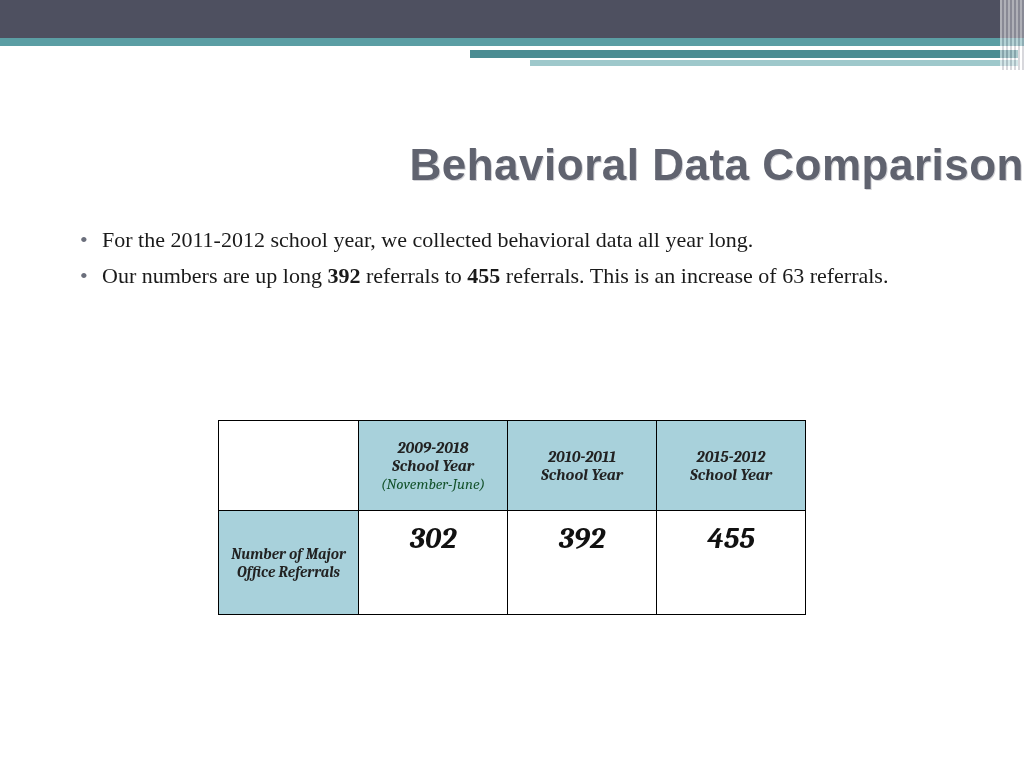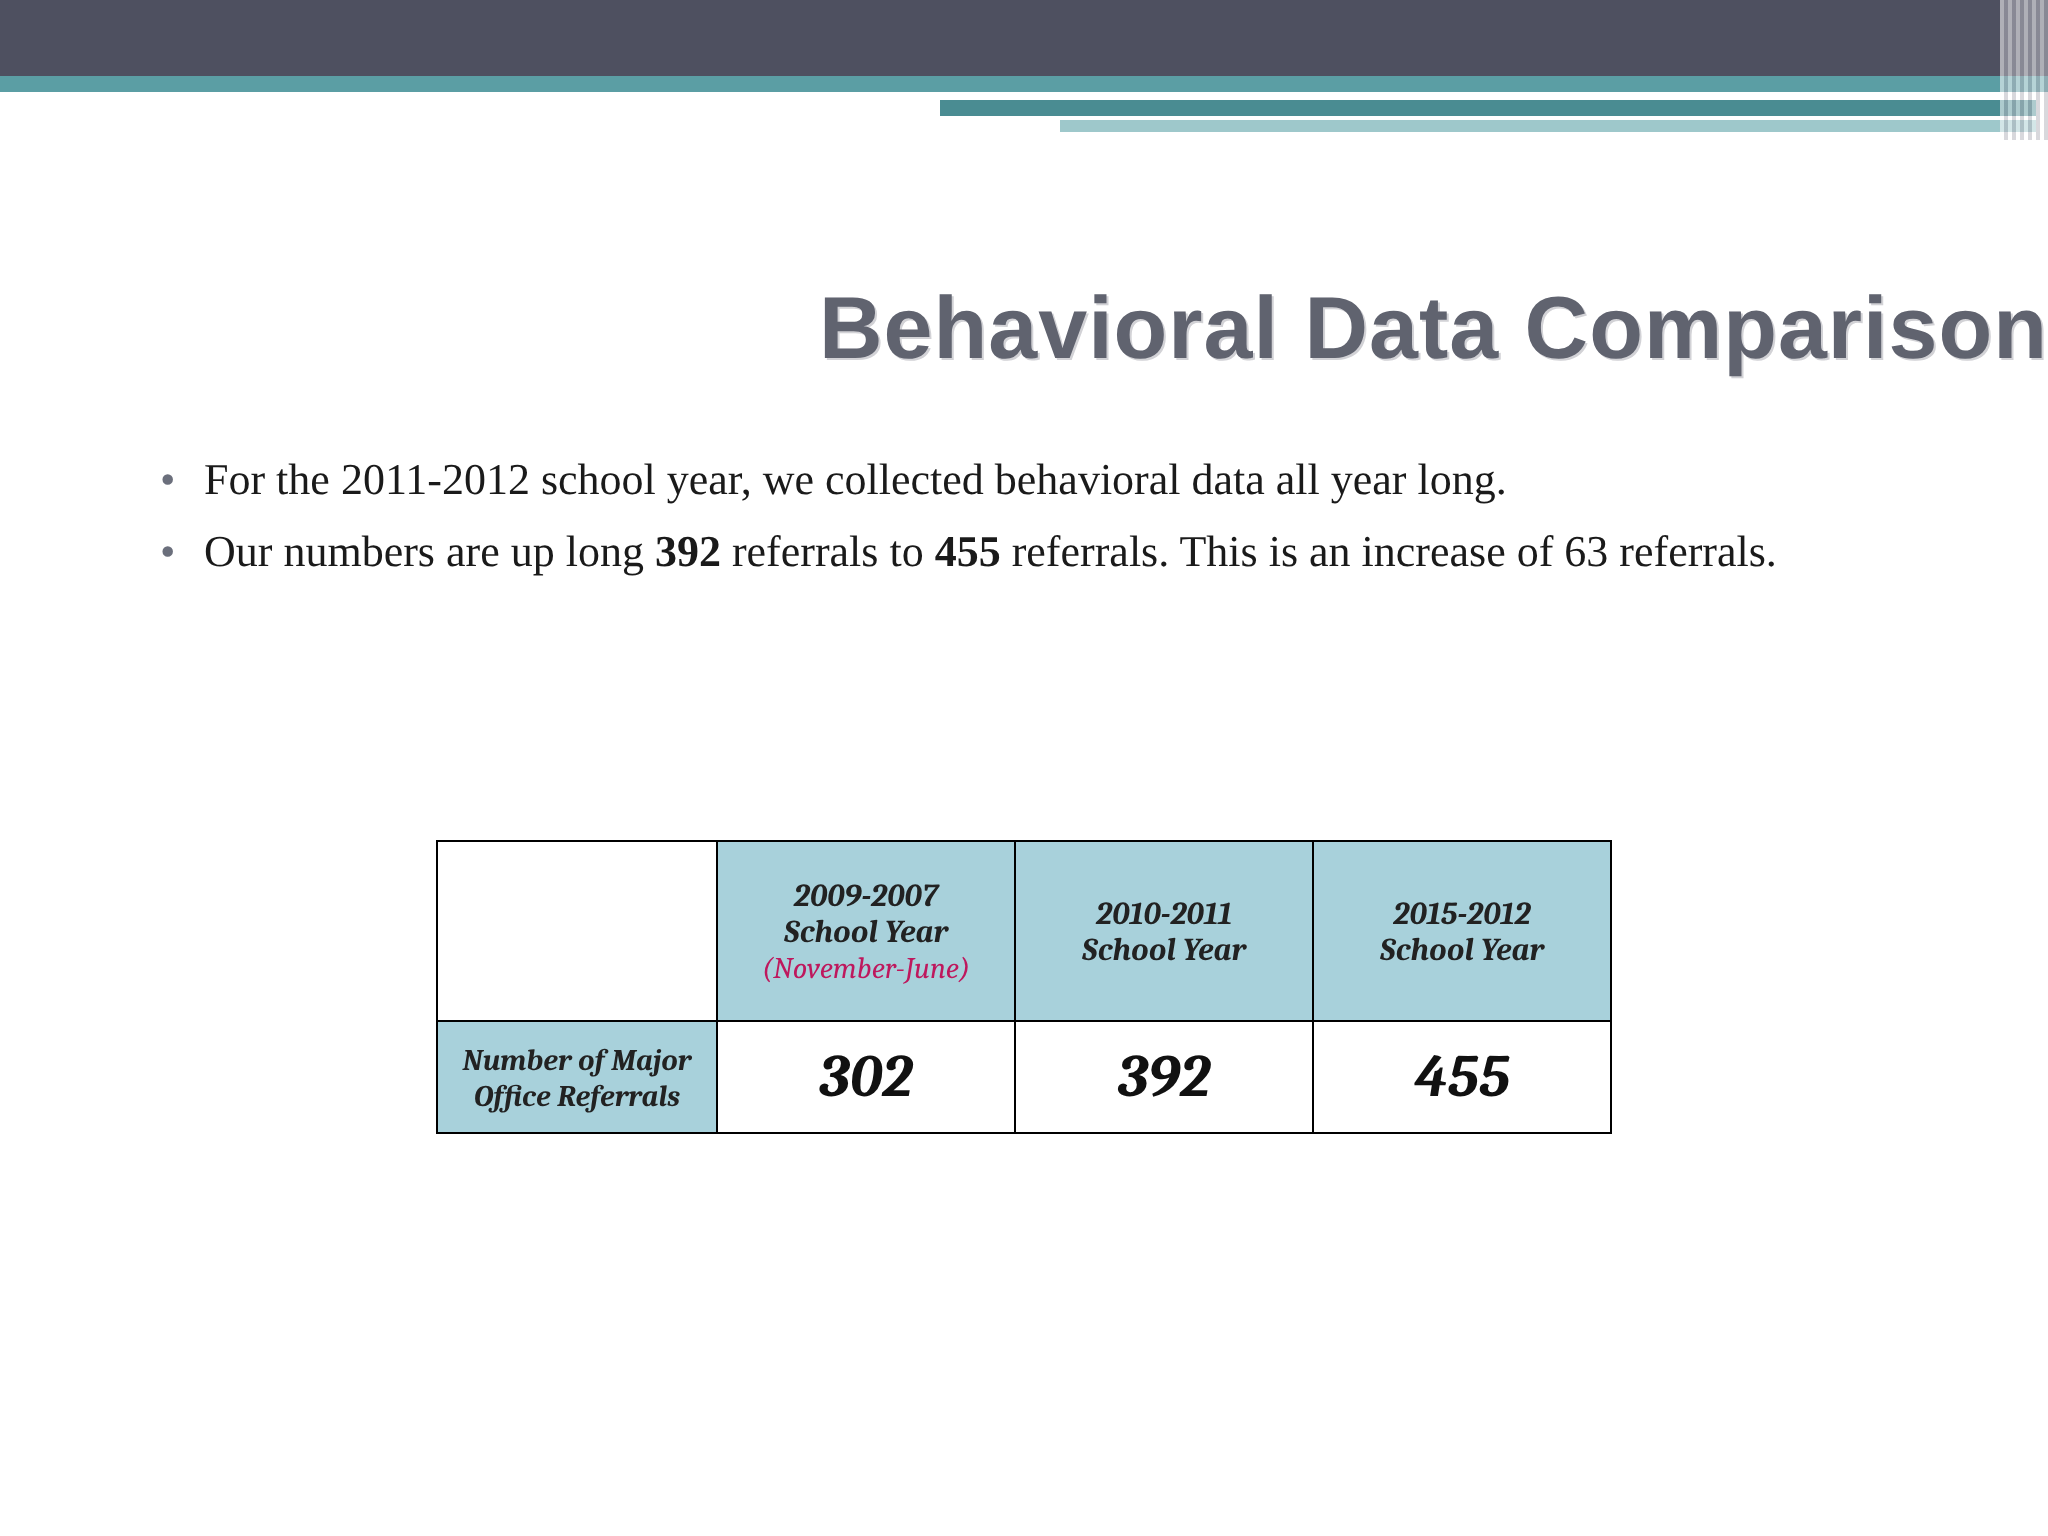--- a/index.html
+++ b/index.html
@@ -49,25 +49,25 @@
   table.tbl td, table.tbl th { border: 1px solid #000; }
   .col-rowhdr { width: 140px; }
   .col-yr     { width: 149px; }
 
   th.colhdr {
     background: #a8d1db; font-family: Cambria, Georgia, serif;
     font-style: italic; font-weight: bold; font-size: 16px;
     color: #222; padding: 10px 6px; height: 90px;
     vertical-align: middle; text-align: center;
   }
-  th.colhdr .sub { font-weight: normal; display: block; font-size: 15px; color: #be185d; }
+  th.colhdr .sub { font-weight: normal; display: block; font-size: 15px; color: #14532d; }
   th.rowhdr {
     background: #a8d1db; font-family: Cambria, Georgia, serif;
     font-style: italic; font-weight: bold; font-size: 15px;
-    color: #222; padding: 8px 6px; text-align: center; height: 56px;
+    color: #222; padding: 8px 6px; text-align: center; height: 104px;
     vertical-align: middle;
   }
   th.blankhdr { background: #ffffff; }
   td.val {
     background: #ffffff; font-family: Cambria, Georgia, serif;
     font-style: italic; font-weight: bold; font-size: 30px;
     color: #111; text-align: center; vertical-align: top; padding-top: 10px;
   }
 </style>
 </head>
@@ -97,21 +97,21 @@
       <colgroup>
         <col class="col-rowhdr">
           <col class="col-yr">
           <col class="col-yr">
           <col class="col-yr">
       </colgroup>
       <tbody>
           <tr>
         <th class="blankhdr"></th>
         <th class="colhdr">
-          <span>2009-2007</span><br>
+          <span>2009-2018</span><br>
           <span>School Year</span>
           <span class="sub">(November-June)</span>
         </th>
         <th class="colhdr">
           <span>2010-2011</span><br>
           <span>School Year</span>
         </th>
         <th class="colhdr">
           <span>2015-2012</span><br>
           <span>School Year</span>

